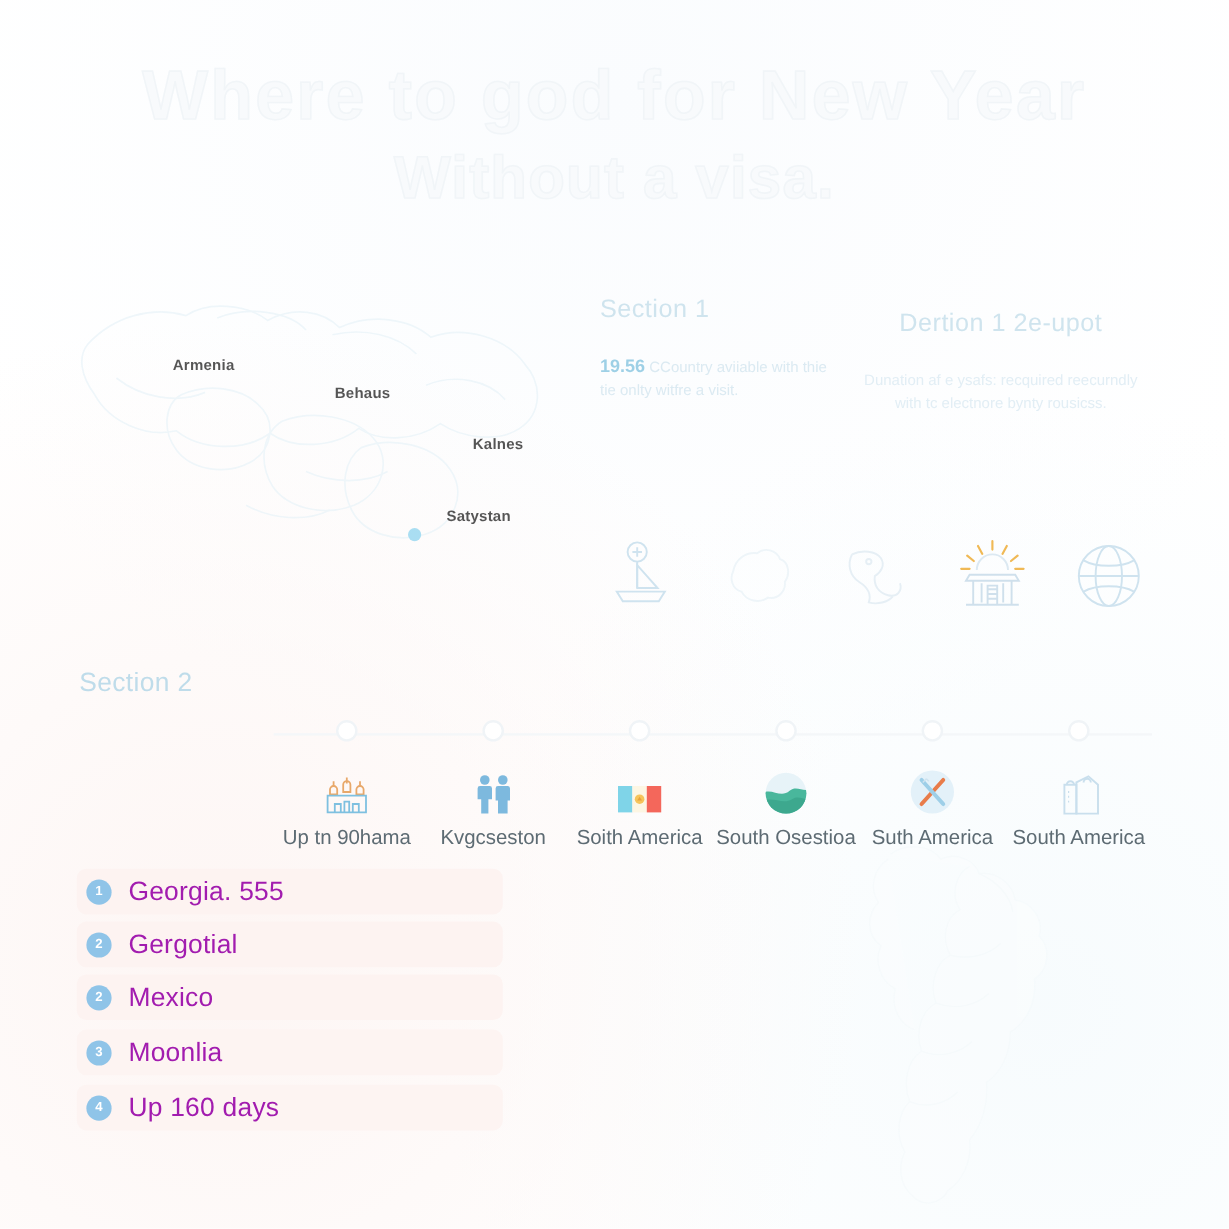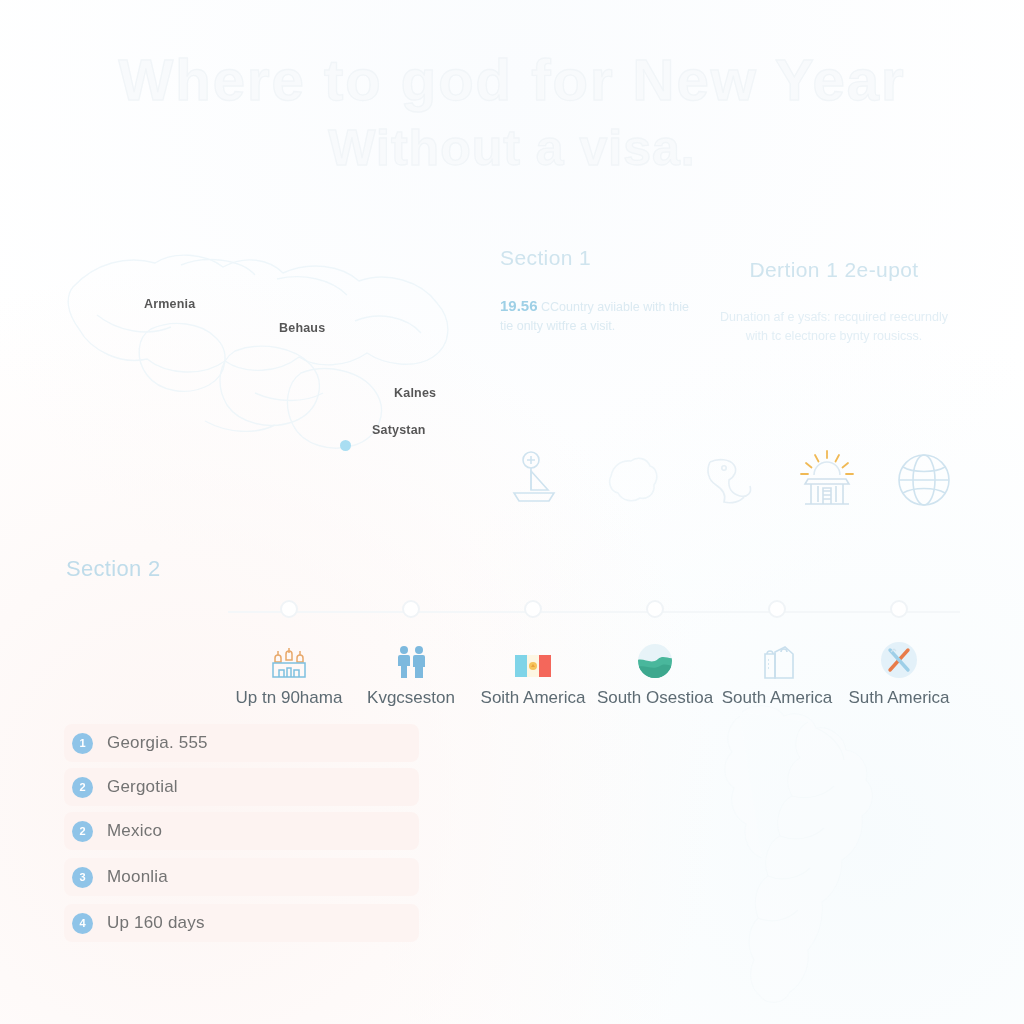--- a/index.html
+++ b/index.html
@@ -133,21 +133,21 @@
   .rank-row.r4{background:#fdf4f2;margin-top:8px;}
   .rank-row.r5{background:#fdf4f2;margin-top:8px;}
   .rank-badge{
     width:21px;height:21px;border-radius:50%;
     background:#8fc4e8;
     color:#ffffff;font-size:11px;font-weight:bold;
     display:flex;align-items:center;justify-content:center;
     flex:0 0 auto;
   }
   .rank-label{
-    margin-left:14px;font-size:17px;color:#737373;letter-spacing:.2px;
+    margin-left:14px;font-size:22px;color:#a21caf;letter-spacing:.2px;
   }
   
   .sa-map{
     position:absolute;right:10px;bottom:0px;width:330px;height:330px;
     opacity:.55;pointer-events:none;
   }
   .sa-map svg{width:100%;height:100%;display:block;}
 </style>
 </head>
 <body>
@@ -169,21 +169,21 @@
         <path d="M126,40 C150,30 186,34 200,50"></path>
         <path d="M222,54 C248,48 276,54 292,70"></path>
         <path d="M42,90 C62,106 92,112 116,102"></path>
         <path d="M300,96 C324,86 352,92 366,108"></path>
         <path d="M200,168 C222,178 250,178 268,168"></path>
         <path d="M150,196 C172,208 200,210 220,200"></path>
       </g>
     </svg>
     <span class="map-label" style="left:65px;top:72px;">Armenia</span>
     <span class="map-label" style="left:200px;top:96px;">Behaus</span>
-    <span class="map-label" style="left:267px;top:161px;padding-left:48px;">Kalnes</span>
+    <span class="map-label" style="left:267px;top:138px;padding-left:48px;">Kalnes</span>
     <span class="map-label" style="left:293px;top:198px;">Satystan</span>
     <span class="map-dot" style="left:285px;top:215px;"></span>
   </div>
 
   <div class="stat-block" id="block-left">
     <div class="stat-heading">Section 1</div>
     <div class="stat-body">
       <span class="stat-number">19.56</span>
       <span>CCountry aviiable with thie tie onlty witfre a visit.</span>
     </div>
@@ -324,50 +324,50 @@
               <path d="M-2 26 C8 21 16 29 24 24 C30 20 36 26 40 23 v18 h-42 Z" fill="#3da88e"></path>
             </g>
           </svg>
         </span>
         <span class="tl-label">South Osestioa</span>
       </div>
 
       <div class="tl-item">
         <span class="tl-dot"></span>
         <span class="tl-icon">
+          <svg width="40" height="40" viewBox="0 0 40 40">
+            <circle cx="20" cy="20" r="18" fill="#e3f1f9"></circle>
+            <g stroke="#e87c4a" stroke-width="3.4" stroke-linecap="round">
+              <path d="M11 30 L29 10"></path>
+            </g>
+            <g stroke="#9ecfe8" stroke-width="3.4" stroke-linecap="round">
+              <path d="M29 30 L11 10"></path>
+            </g>
+            <g stroke="#cfe3ef" stroke-width="1.2">
+              <path d="M12 12 l3 -3 M15 9 l2 2"></path>
+            </g>
+          </svg>
+        </span>
+        <span class="tl-label">Suth America</span>
+      </div>
+
+      <div class="tl-item">
+        <span class="tl-dot"></span>
+        <span class="tl-icon">
           <svg width="40" height="38" viewBox="0 0 40 38">
             <g fill="none" stroke="#c9dfed" stroke-width="1.6">
               <path d="M8 12 h10 v24 h-10 Z"></path>
               <path d="M10 12 a3 3 0 0 1 6 0"></path>
               <path d="M18 10 l10 -5 l8 7 v24 h-18 Z"></path>
               <path d="M24 10 a3 3 0 0 1 6 0"></path>
               <path d="M11 18 h1 M11 22 h1 M11 26 h1"></path>
             </g>
           </svg>
         </span>
         <span class="tl-label">South America</span>
-      </div>
-
-      <div class="tl-item">
-        <span class="tl-dot"></span>
-        <span class="tl-icon">
-          <svg width="40" height="40" viewBox="0 0 40 40">
-            <circle cx="20" cy="20" r="18" fill="#e3f1f9"></circle>
-            <g stroke="#e87c4a" stroke-width="3.4" stroke-linecap="round">
-              <path d="M11 30 L29 10"></path>
-            </g>
-            <g stroke="#9ecfe8" stroke-width="3.4" stroke-linecap="round">
-              <path d="M29 30 L11 10"></path>
-            </g>
-            <g stroke="#cfe3ef" stroke-width="1.2">
-              <path d="M12 12 l3 -3 M15 9 l2 2"></path>
-            </g>
-          </svg>
-        </span>
-        <span class="tl-label">Suth America</span>
       </div>
 
     </div>
   </div>
 
   <div class="rank-list">
     <div class="rank-row r1">
       <span class="rank-badge">1</span>
       <span class="rank-label">Georgia. 555</span>
     </div>

